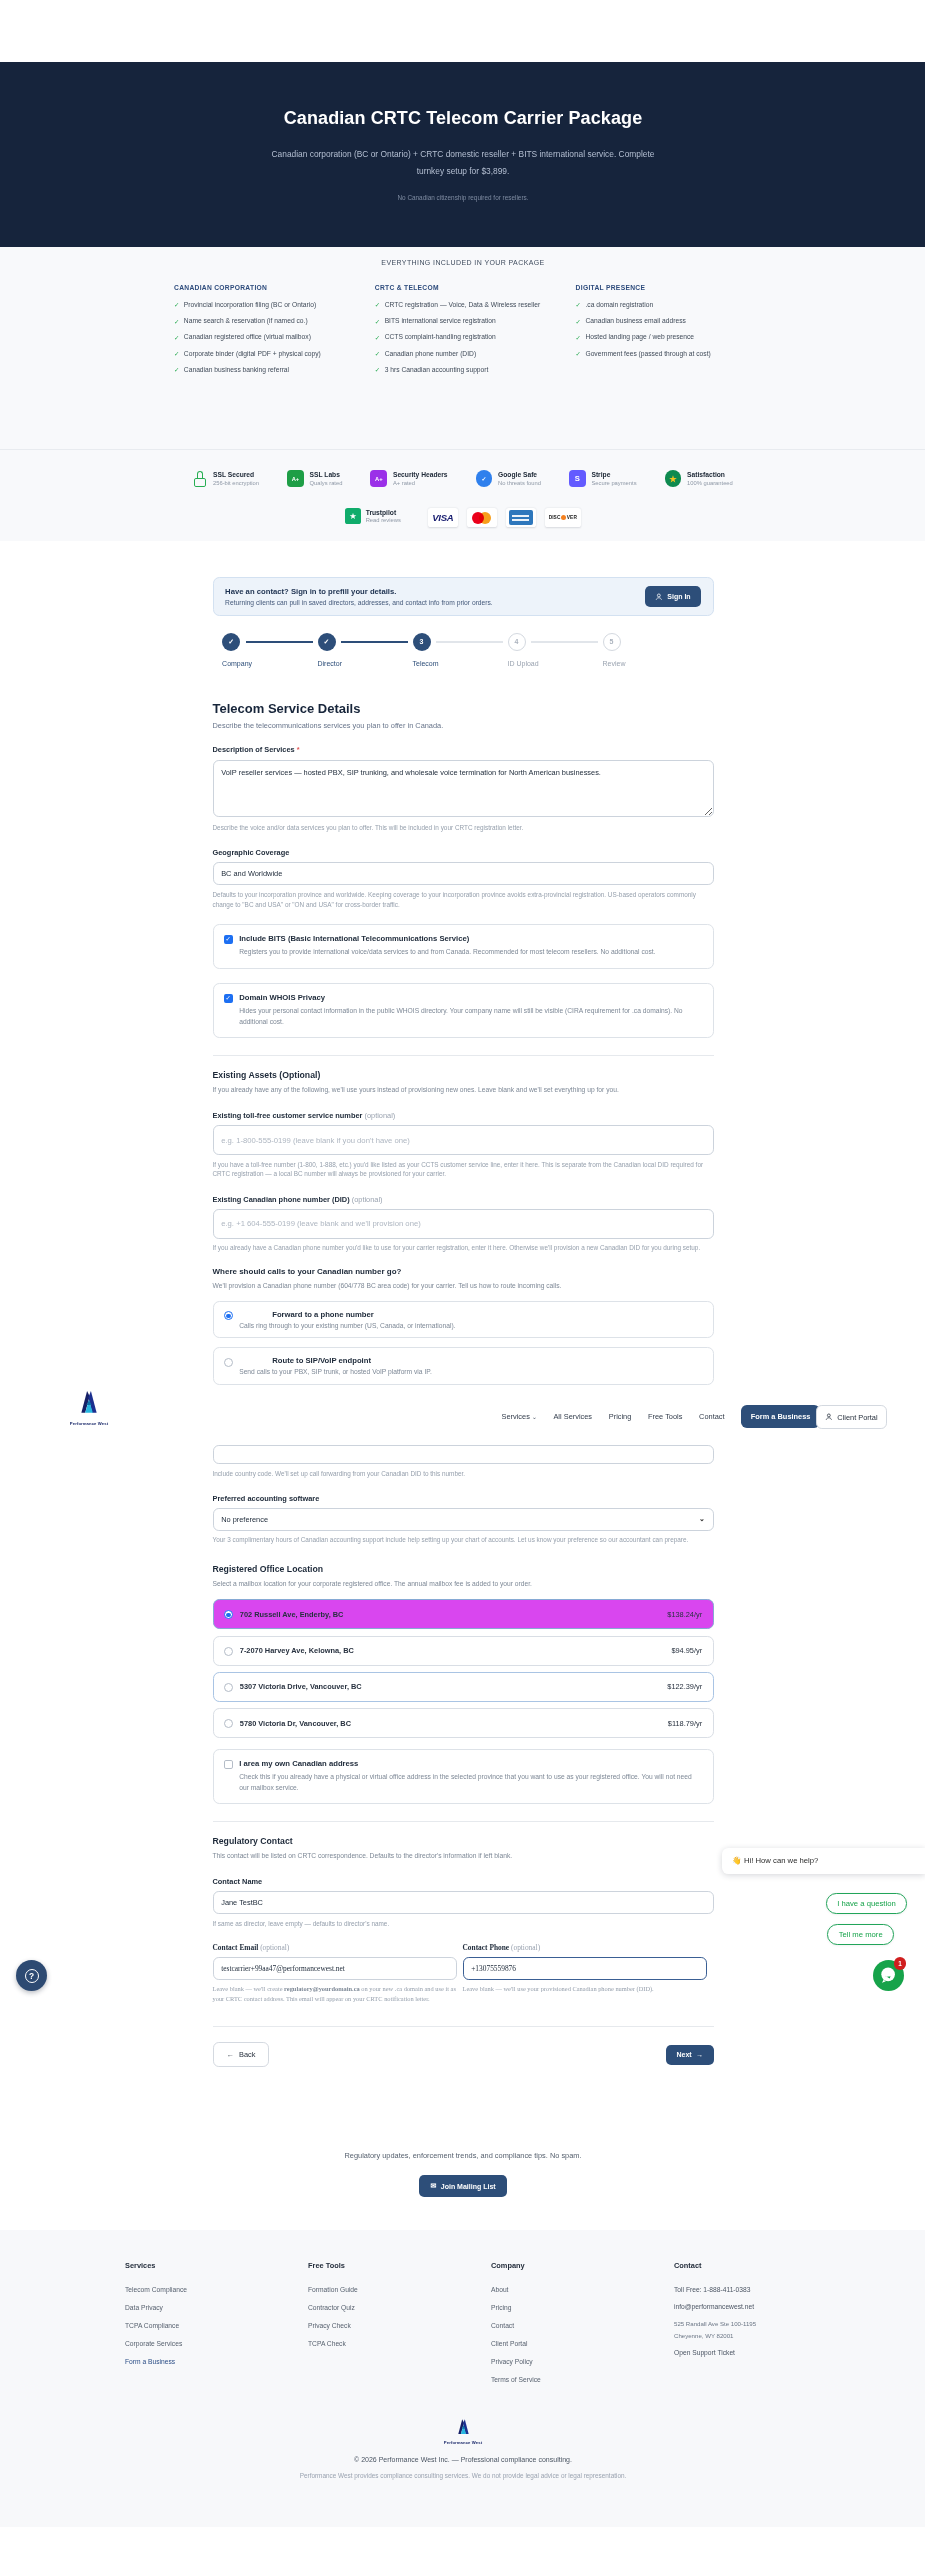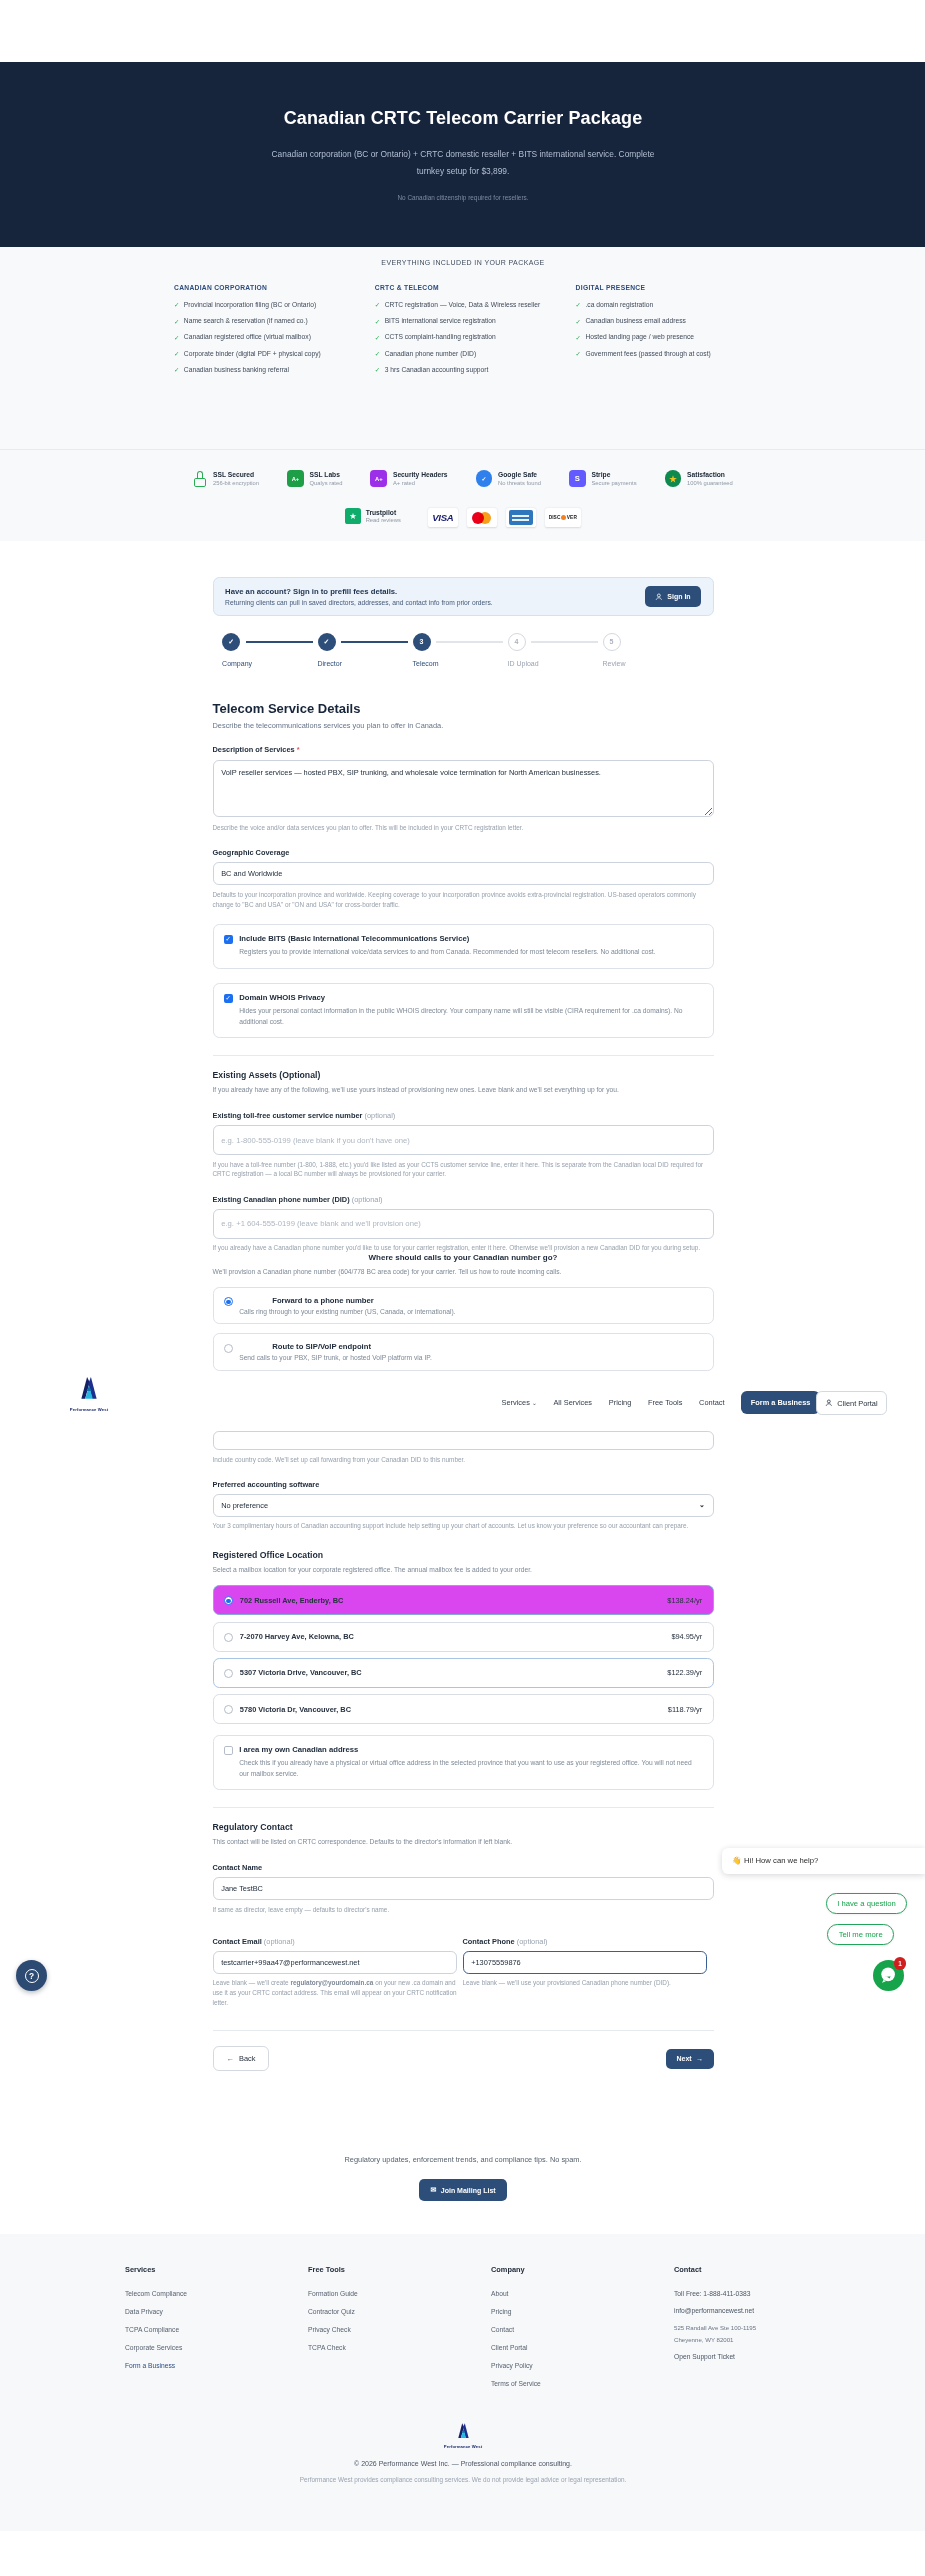--- a/index.html
+++ b/index.html
@@ -84,21 +84,21 @@
 
   .cardbox { margin-top:14px; border:0.6px solid #dde2e8; border-radius:6.4px; padding:9.6px 10.3px; }
   .cardbox .row { display:flex; gap:6.4px; }
   .cb { width:9px; height:9px; border-radius:1.9px; background:#1d6ff2; color:#fff; font-size:6.4px; display:flex; align-items:center; justify-content:center; flex:none; margin-top:0.6px; }
   .cb.un { background:#fff; border:1px solid #b4bcc7; }
   .cardbox .ct { font-size:7.7px; font-weight:bold; color:#1d2939; }
   .cardbox .cd { margin-top:3.9px; font-size:6.7px; color:#7d8896; line-height:1.6; }
   .divider { margin-top:16.7px; border-top:0.6px solid #e6e9ed; }
   h3.sec { margin-top:14px; font-size:8.7px; font-weight:bold; color:#1d2939; }
   .sec-sub { margin-top:5.1px; font-size:6.7px; color:#7d8896; line-height:1.6; }
-  .qhead { font-size:8px; font-weight:bold; color:#1d2939;text-align:center; }
+  .qhead { margin-top:14px; font-size:8px; font-weight:bold; color:#1d2939; }
 
   .radiorow { margin-top:8.4px; border:0.6px solid #dde2e8; border-radius:6.4px; padding:8.4px 10.3px; display:flex; gap:6.4px; }
   .radio { width:9px; height:9px; border-radius:50%; border:1px solid #b4bcc7; flex:none; margin-top:1.3px; background:#fff; }
   .radio.on { border:1px solid #1d6ff2; position:relative; }
   .radio.on::after { content:""; position:absolute; inset:1.3px; background:#1d6ff2; border-radius:50%; }
   .rt { font-size:7.7px; font-weight:bold; color:#1d2939;padding-left:33px; }
   .rd { margin-top:3.2px; font-size:6.7px; color:#7d8896; }
 
   
   .navband { margin-top:10.3px; height:46px; background:#fff; position:relative; }
@@ -111,21 +111,21 @@
   .nav-portal { position:absolute; right:39px; top:10.3px; border:0.6px solid #d4d9e0; border-radius:5.8px; padding:6.4px 8.4px; font-size:7.4px; color:#27303d; display:flex; gap:4.5px; align-items:center; background:#fff; cursor:pointer; font-family:inherit; }
 
   
   .opt-row { margin-top:6.4px; border:0.6px solid #d9dee5; border-radius:6.4px; height:30px; display:flex; align-items:center; justify-content:space-between; padding:0 10.3px; background:#fff; }
   .opt-row.sel { background:#d946ef; border-color:#86a9d4; }
   .opt-row.hov { border-color:#a9c4e4; }
   .opt-left { display:flex; align-items:center; gap:7px; }
   .opt-addr { font-size:7.4px; font-weight:bold; color:#27313f; }
   .opt-price { font-size:7.4px; font-weight:normal; color:#27313f; }
 
-  .grid2 { display:flex; gap:6px; margin-top:22px; }
+  .grid2 { display:flex; gap:6px; margin-top:14px;font-family:Liberation Serif, serif; }
   .gcol { width:244px; }
   .input.focus { border:1.3px solid #3a5f94; }
   .bold { font-weight:bold; color:#7d8896; }
 
   .btnrow { margin-top:15.4px; display:flex; justify-content:space-between; align-items:center; }
   .btn-ghost { background:#fff; border:0.6px solid #d4d9e0; border-radius:5.8px; padding:7px 13px; font-size:7.4px; color:#27303d; display:inline-flex; gap:5.1px; align-items:center; cursor:pointer; font-family:inherit; }
 
   
   .chat-bubble { position:absolute; top:1848px; left:722px; width:203px; background:#fff; border-radius:6.4px 0 0 6.4px; box-shadow:0 1.3px 6.4px rgba(20,30,50,.18); padding:8.4px 10.3px; font-size:7.7px; color:#2b2b2b; }
   .chat-q { position:absolute; background:#fff; border:0.6px solid #22a55a; color:#16a34a; font-size:7.7px; border-radius:10.3px; padding:5.1px 10.3px; cursor:pointer; font-family:inherit; box-shadow:0 0.6px 2.6px rgba(20,30,50,.08); }
@@ -318,21 +318,21 @@
             <span>VER</span>
           </span>
         </div>
     </div>
   </div>
 
   <div class="wrap">
 
     <div class="signin">
       <div>
-        <div class="t">Have an account? Sign in to prefill fees details.</div>
+        <div class="t">Have an contact? Sign in to prefill your details.</div>
         <div class="s">Returning clients can pull in saved directors, addresses, and contact info from prior orders.</div>
       </div>
       <button class="btn-navy">
         <svg width="7.7" height="7.7" viewBox="0 0 16 16">
             <circle cx="8" cy="5" r="3" fill="none" stroke="#fff" stroke-width="1.6"></circle>
             <path d="M2.5 14c1-3 3-4 5.5-4s4.5 1 5.5 4" fill="none" stroke="#fff" stroke-width="1.6"></path>
           </svg>
         <span>Sign In</span>
       </button>
     </div>

